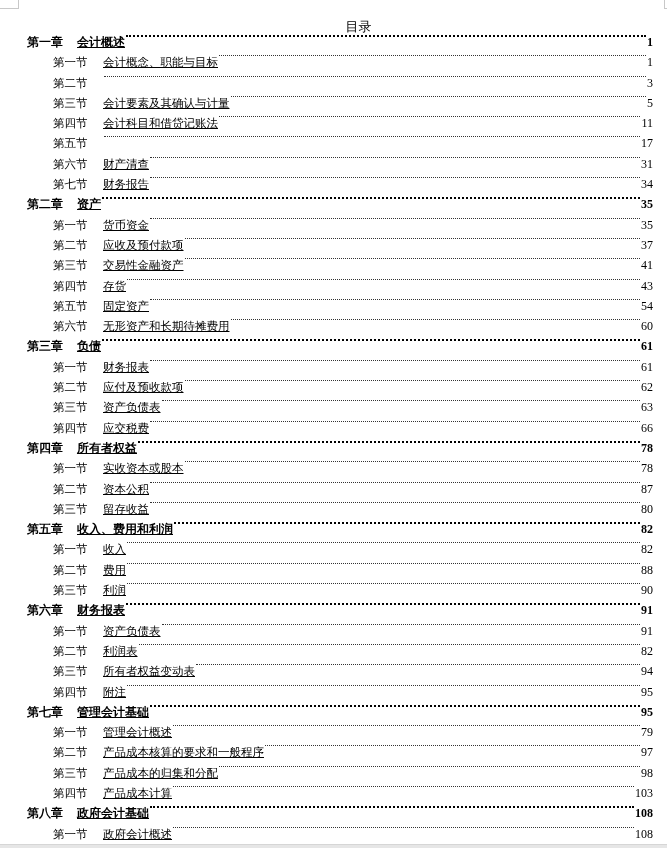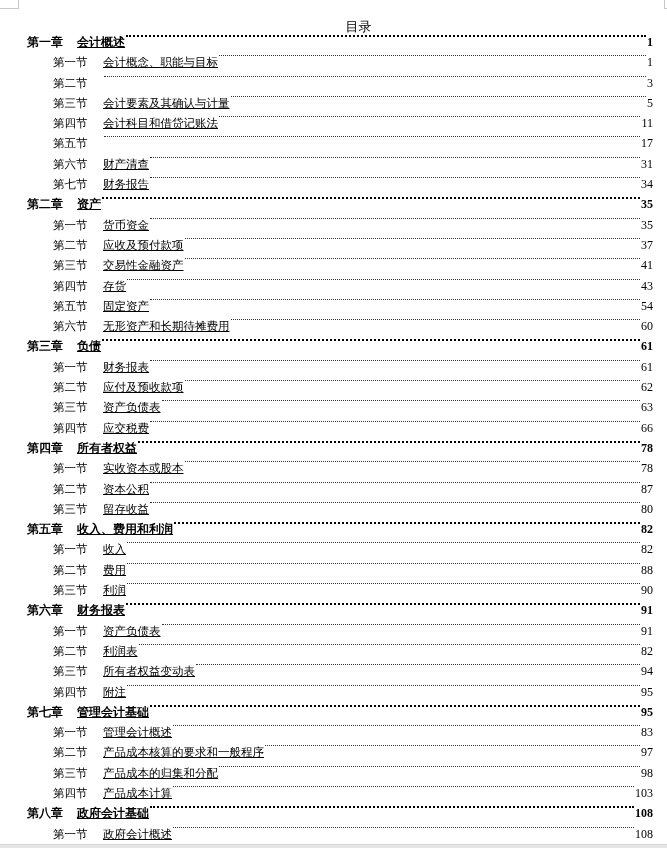--- a/index.html
+++ b/index.html
@@ -297,21 +297,21 @@
     <div class="row chapter">
     <span class="num-label">第七章</span>
     <span class="name">管理会计基础</span>
     <span class="leader"></span>
     <span class="page">95</span>
   </div>
     <div class="row section">
     <span class="num-label">第一节</span>
     <span class="name">管理会计概述</span>
     <span class="leader"></span>
-    <span class="page">83</span>
+    <span class="page">79</span>
   </div>
     <div class="row section">
     <span class="num-label">第二节</span>
     <span class="name">产品成本核算的要求和一般程序</span>
     <span class="leader"></span>
     <span class="page">97</span>
   </div>
     <div class="row section">
     <span class="num-label">第三节</span>
     <span class="name">产品成本的归集和分配</span>

